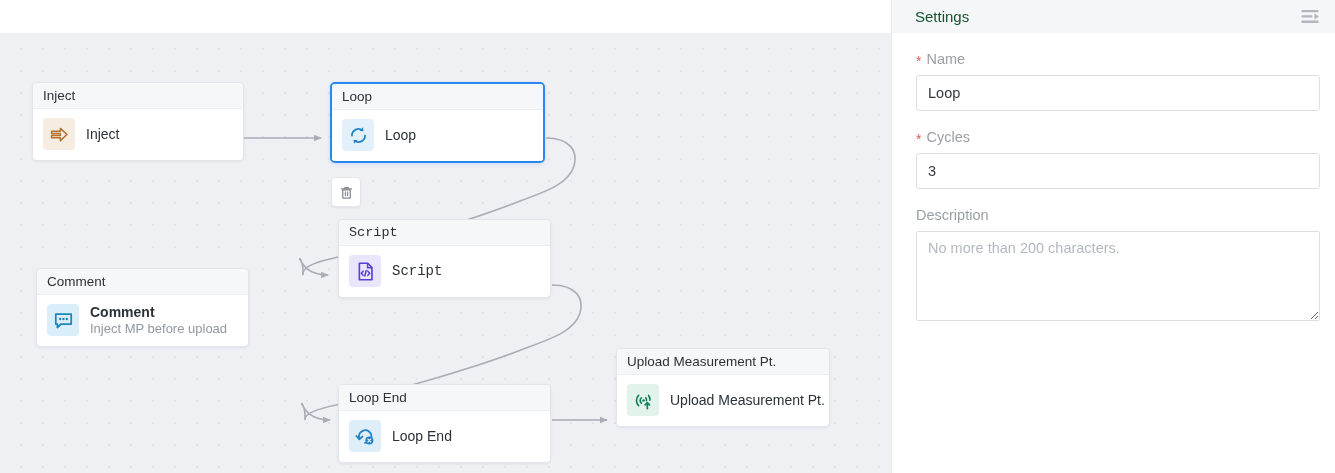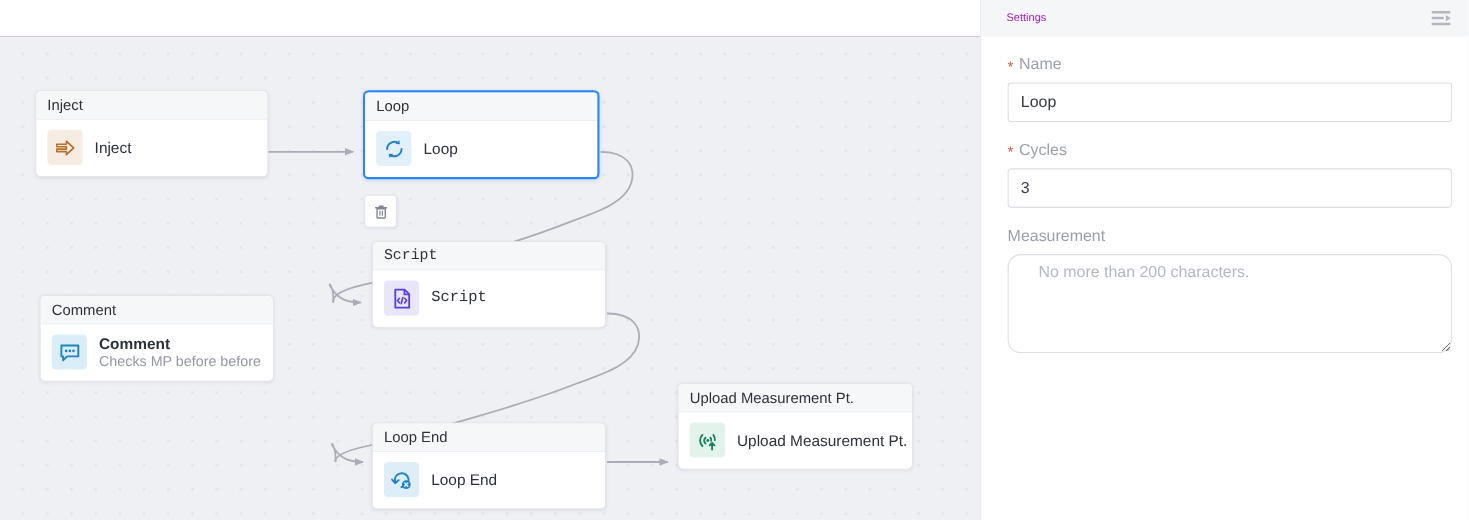--- a/index.html
+++ b/index.html
@@ -152,22 +152,22 @@
   .panel-header {
     height: 33px;
     background: #f5f6f8;
     display: flex;
     align-items: center;
     justify-content: space-between;
     padding: 0 14px 0 23px;
     box-sizing: border-box;
   }
   .panel-title {
-    font-size: 10px;
-    color: #a21caf;
+    font-size: 15px;
+    color: #14532d;
   }
   .panel-collapse {
     width: 22px;
     height: 22px;
     display: flex;
     align-items: center;
     justify-content: center;
     cursor: pointer;
   }
   .panel-body {
@@ -200,22 +200,22 @@
     box-sizing: border-box;
     background: #ffffff;
     outline: none;
   }
   .field-group { margin-bottom: 18px; }
   .field-group.desc { margin-bottom: 0; }
   .textarea {
     width: 404px;
     height: 90px;
     border: 1px solid #dcdfe4;
-    border-radius: 12px;
-    padding: 8px 27px;
+    border-radius: 2px;
+    padding: 8px 11px;
     font-size: 14.5px;
     color: #33383f;
     font-family: "Liberation Sans", sans-serif;
     box-sizing: border-box;
     resize: vertical;
     outline: none;
     display: block;
   }
   .text-input::placeholder, .textarea::placeholder { color: #b4b8c0; }
 </style>
@@ -312,21 +312,21 @@
           <div class="node-icon tile-comment">
             <svg width="21" height="21" viewBox="0 0 24 24">
               <path d="M3.2 4.6 h17.6 v11.4 h-11.6 l-4.2 4 v-4 h-1.8 z" fill="none" stroke="#1f86bb" stroke-width="2" stroke-linejoin="round"></path>
               <circle cx="8.2" cy="10.3" r="1.35" fill="#1f86bb"></circle>
               <circle cx="12" cy="10.3" r="1.35" fill="#1f86bb"></circle>
               <circle cx="15.8" cy="10.3" r="1.35" fill="#1f86bb"></circle>
             </svg>
           </div>
           <div class="node-texts">
             <div class="node-label bold">Comment</div>
-            <div class="node-sub">Checks MP before before</div>
+            <div class="node-sub">Inject MP before upload</div>
           </div>
         </div>
       </div>
 
       <div class="node" style="left:338px; top:331px; width:213px;margin-top:20px;">
         <div class="node-header">Loop End</div>
         <div class="node-body">
           <div class="node-icon tile-loopend">
             <svg width="21" height="21" viewBox="0 0 24 24">
               <path d="M4.8 14.2 A7.2 7.2 0 1 1 11.4 19.2" fill="none" stroke="#1f82c8" stroke-width="2" stroke-linecap="round"></path>
@@ -389,21 +389,21 @@
       <div class="field-group">
         <div class="field-label">
           <span class="req-star">*</span>
           <span>Cycles</span>
         </div>
         <input class="text-input" type="text" value="3" style="">
       </div>
 
       <div class="field-group desc">
         <div class="field-label">
-          <span>Measurement</span>
+          <span>Description</span>
         </div>
         <textarea class="textarea" placeholder="No more than 200 characters." style=""></textarea>
       </div>
 
     </div>
   </div>
 
 </div>
 
 </body></html>

